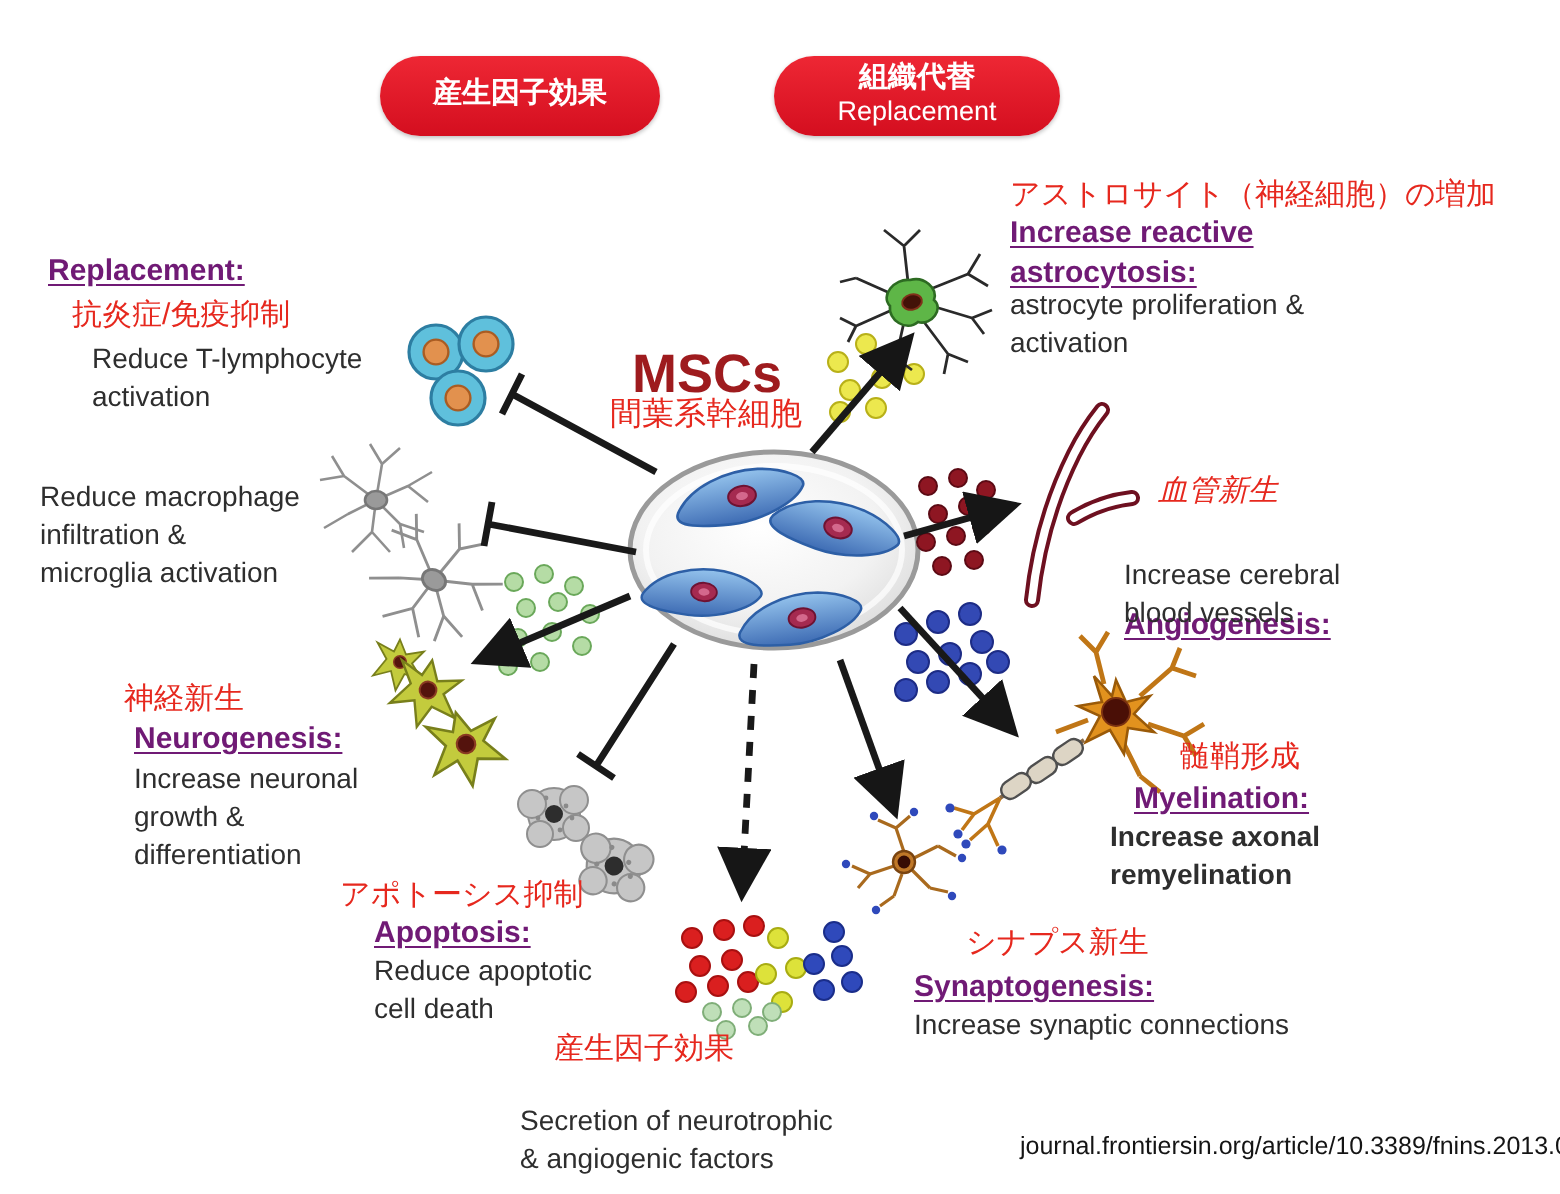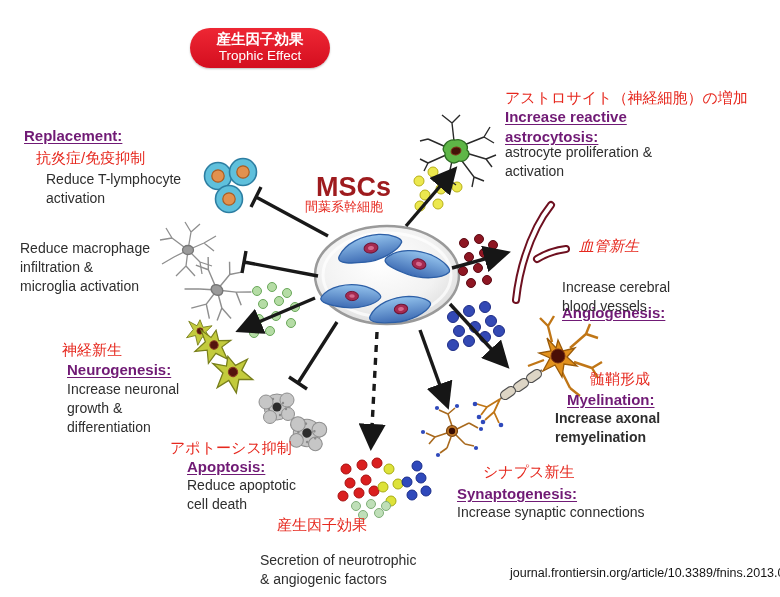--- a/index.html
+++ b/index.html
@@ -9,21 +9,21 @@
   .head{font-weight:bold;text-decoration:underline;text-underline-offset:2px;color:#701a75;font-size:15px;}
   .bodytxt{color:#2e2e2e;font-size:14px;}
   .jp{color:#e6281e;font-size:15px;}
   .pill{position:absolute;height:40px;border-radius:21px;
         background:linear-gradient(#ee2734,#d40e1f);color:#fff;text-align:center;
         display:flex;flex-direction:column;justify-content:center;gap:1px;
         box-shadow:0 1px 2px rgba(0,0,0,.25);}
   .pill-jp{font-size:14.5px;font-weight:bold;line-height:1.1;}
   .pill-en{font-size:13.5px;line-height:1.1;}
   .mscs-title{font-weight:bold;color:#9e1b1e;font-size:27px;line-height:1;}
-  .mscs-sub{color:#e6281e;font-size:13px;line-height:1;}
+  .mscs-sub{color:#e6281e;font-size:16px;line-height:1;}
   .citation{position:absolute;font-size:12.5px;color:#141414;white-space:nowrap;}
   svg.art{position:absolute;left:0;top:0;}
 </style>
 </head>
 <body>
 
 <div class="canvas">
 
   <svg class="art" width="780" height="597" viewBox="0 0 780 597">
     <defs>
@@ -246,21 +246,24 @@
       <path d="M406,226 L454,170" marker-end="url(#ah)"></path>
       <path d="M452,268 L506,253" marker-end="url(#ah)"></path>
       <path d="M450,304 L506,365" marker-end="url(#ah)"></path>
       <path d="M420,330 L447,405" marker-end="url(#ah)"></path>
       <path d="M377,332 L371,446" stroke-dasharray="7 6" marker-end="url(#ah)"></path>
     </g>
   </svg>
 
   <div class="pill" style="left:190px;top:28px;width:140px;">
     <div class="pill-jp">産生因子効果</div>
-    <div class="pill-en">Trophic Effect</div>
+  </div>
+  <div class="pill" style="left:387px;top:28px;width:143px;">
+    <div class="pill-jp">組織代替</div>
+    <div class="pill-en">Replacement</div>
   </div>
 
   <div class="txt mscs-title" style="left:316px;top:174px;">MSCs</div>
   <div class="txt mscs-sub" style="left:305px;top:200px;">間葉系幹細胞</div>
 
   <div class="txt head" style="left:24px;top:126px;">Replacement:</div>
   <div class="txt jp" style="left:36px;top:148px;">抗炎症/免疫抑制</div>
   <div class="txt bodytxt" style="left:46px;top:170px;">Reduce T-lymphocyte
 activation</div>
 

